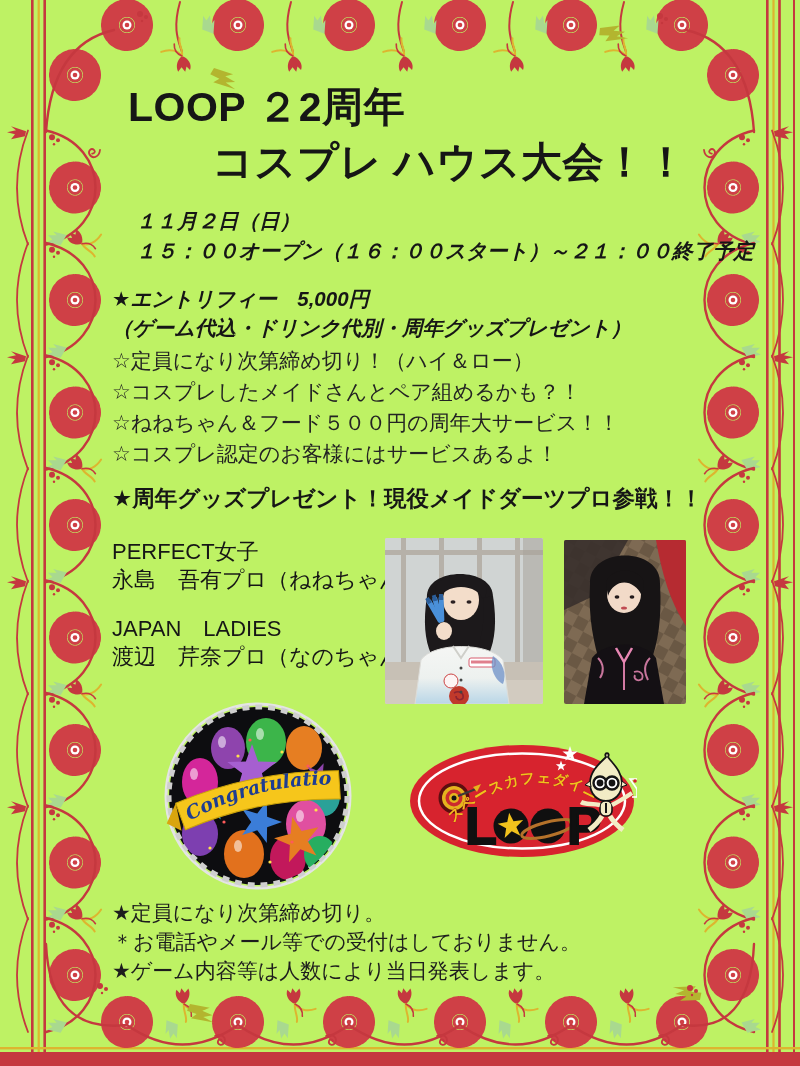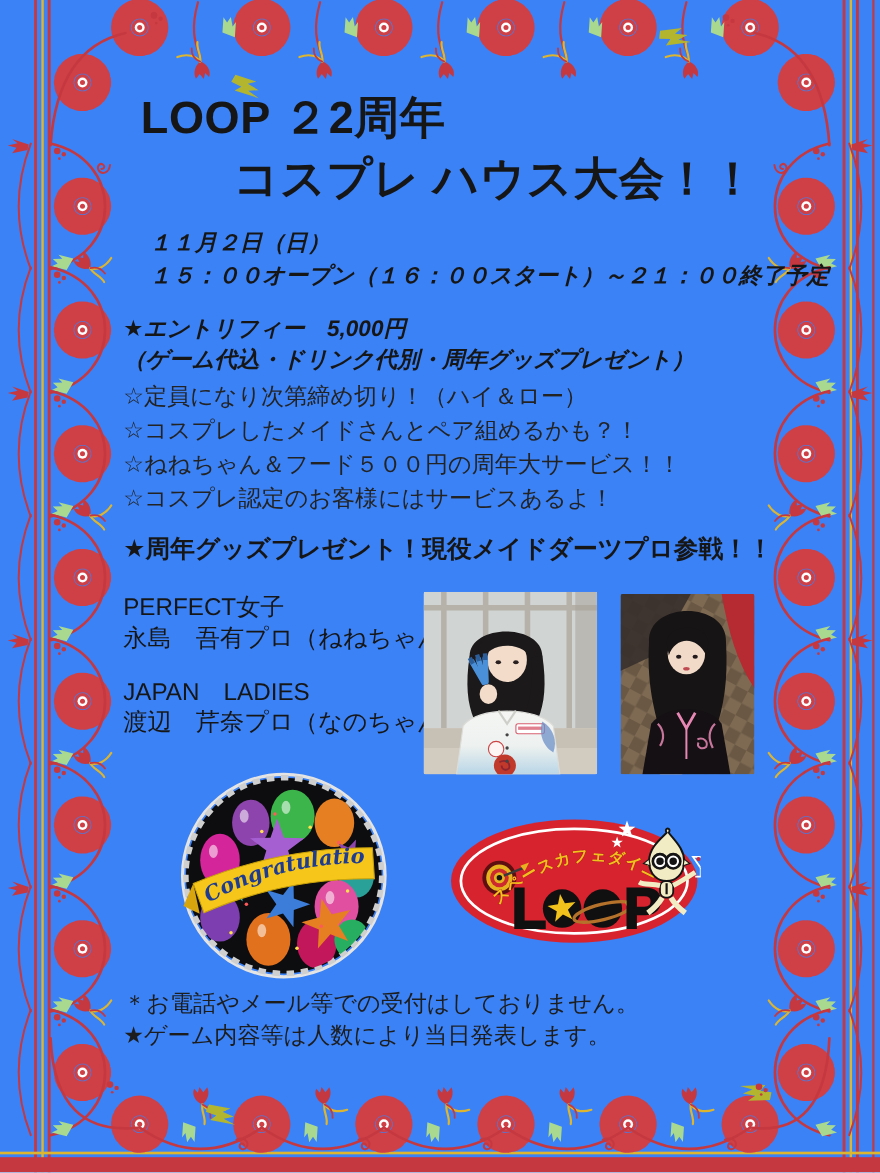--- a/index.html
+++ b/index.html
@@ -1,16 +1,16 @@
 <!DOCTYPE html>
 <html><head>
 <meta charset="utf-8">
 <style>
   html,body{margin:0;padding:0;background:#fff;}
-  #page{position:relative;width:800px;height:1066px;background:#3b82f6;overflow:hidden;
+  #page{position:relative;width:800px;height:1066px;background:#bef264;overflow:hidden;
         font-family:"Liberation Sans","DejaVu Sans",sans-serif;color:#161616;}
   .abs{position:absolute;}
   svg{display:block;}
   #border-svg{position:absolute;left:0;top:0;pointer-events:none;}
   .title{left:128px;top:80px;font-size:41px;font-weight:bold;line-height:1.34;letter-spacing:.5px;white-space:nowrap;}
   .title .l2{padding-left:84px;}
   .sched{left:112px;top:206px;font-size:20.5px;font-weight:bold;font-style:italic;line-height:1.45;white-space:nowrap;margin-left:24px;}
   .entry{left:112px;top:284px;font-size:20.5px;font-weight:bold;font-style:italic;line-height:1.42;white-space:nowrap;}
   .features{left:112px;top:346px;font-size:21px;line-height:1.47;white-space:nowrap;color:#232323;}
   .headline{left:112px;top:483px;font-size:22.5px;font-weight:bold;white-space:nowrap;}
@@ -448,17 +448,18 @@
             <line x1="26" y1="-4" x2="36" y2="-4"></line>
         </g>
         <circle cx="29" cy="-20" r="1.8" fill="#d7232e"></circle>
       </g>
       <use href="#star" transform="translate(163,11) scale(.8)" fill="#fff"></use>
       <use href="#star" transform="translate(154,23) scale(.55)" fill="#fff"></use>
     </svg>
   </div>
 
   <div class="abs footer">
+    <div>★定員になり次第締め切り。</div>
     <div>＊お電話やメール等での受付はしておりません。</div>
     <div>★ゲーム内容等は人数により当日発表します。</div>
   </div>
 
 </div>
 
 </body></html>

